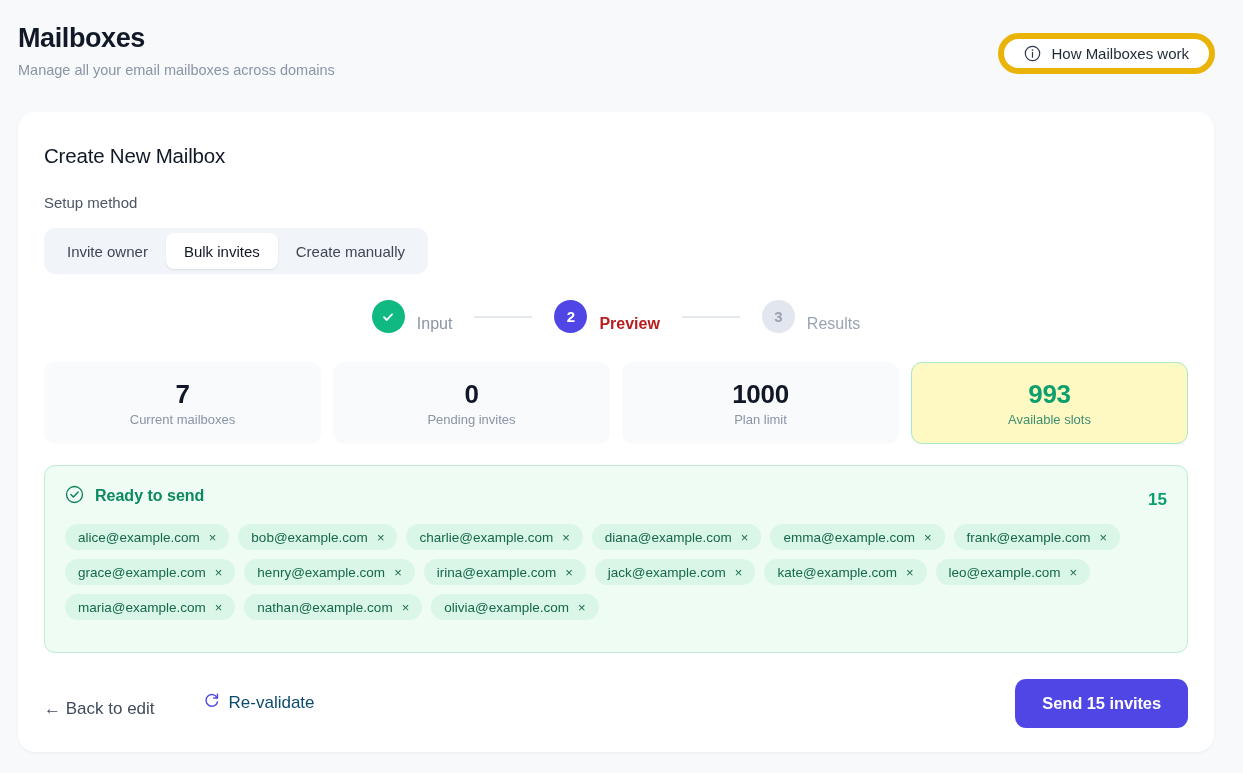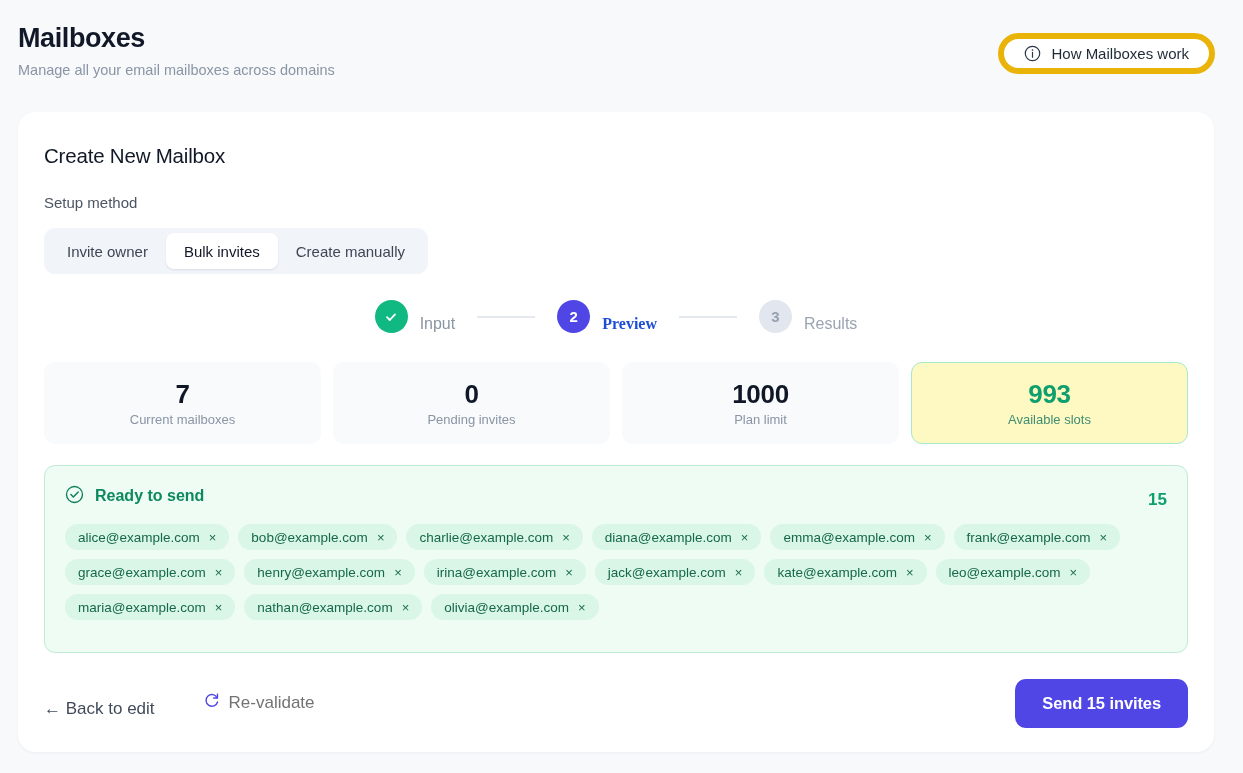--- a/index.html
+++ b/index.html
@@ -154,21 +154,21 @@
     font-size: 15px;
     font-weight: 600;
     color: #FFFFFF;
     flex: none;
   }
   .step-badge.done { background: #10B981; }
   .step-badge.current { background: #4F46E5; }
   .step-badge.todo { background: #E2E6EE; color: #98A2B3; }
 
   .step-label { font-size: 16px; color: #9AA4B2; white-space: nowrap; }
-  .step-label.current { color: #1d4ed8; font-weight: 700; font-family: Liberation Serif, serif; }
+  .step-label.current { color: #b91c1c; font-weight: 700; }
   .step-label.done { color: #8B95A3; }
 
   .step-line {
     width: 58px;
     height: 2px;
     background: #E4E9F0;
     margin: 0 22px;
     flex: none;
   }
 
@@ -292,21 +292,21 @@
     font-family: inherit;
     padding: 0;
     margin-top: 12px;
   }
   .revalidate-link {
     display: inline-flex;
     align-items: center;
     gap: 9px;
     margin-left: 48px;
     font-size: 17px;
-    color: #737373;
+    color: #0c4a6e;
     cursor: pointer;
     background: none;
     border: none;
     font-family: inherit;
     padding: 0;
   }
   .send-btn {
     margin-left: auto;
     height: 49px;
     padding: 0 27px;

